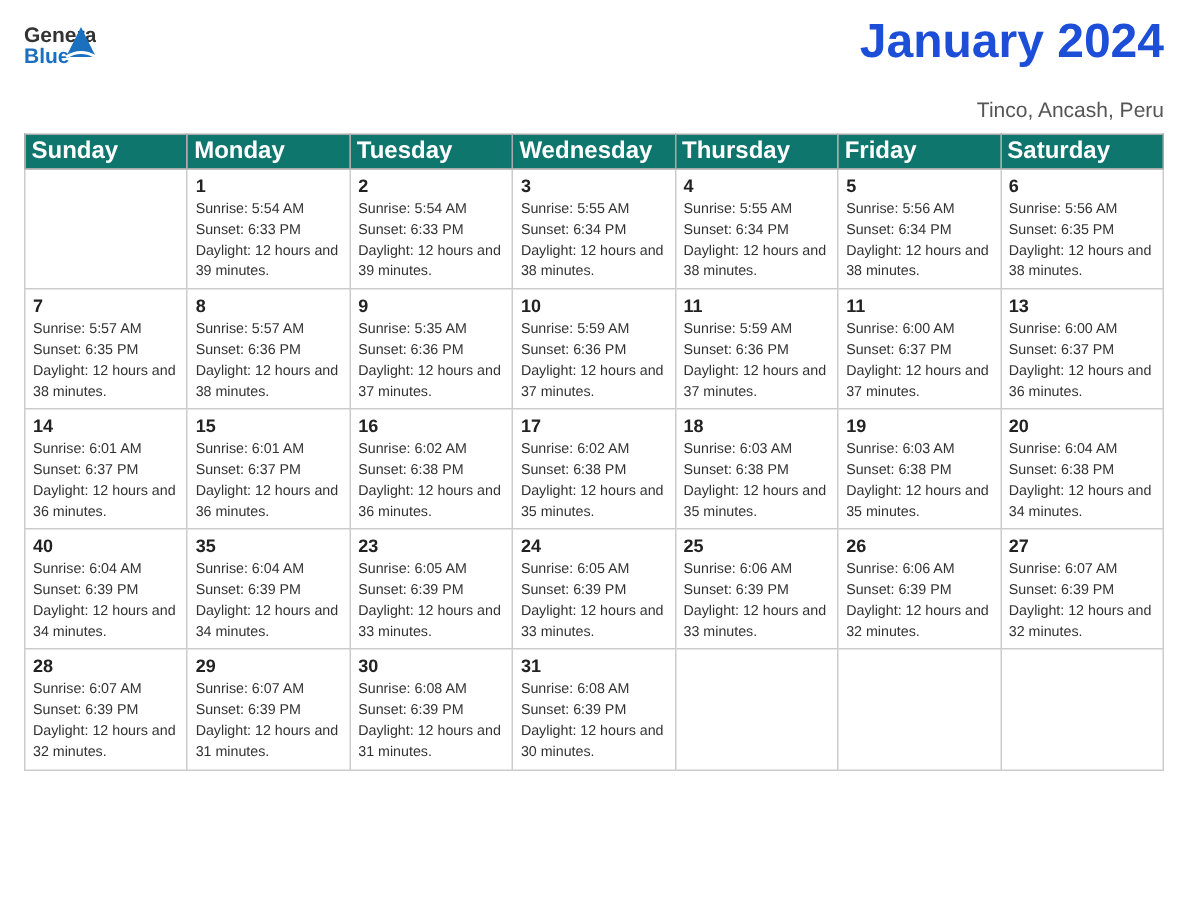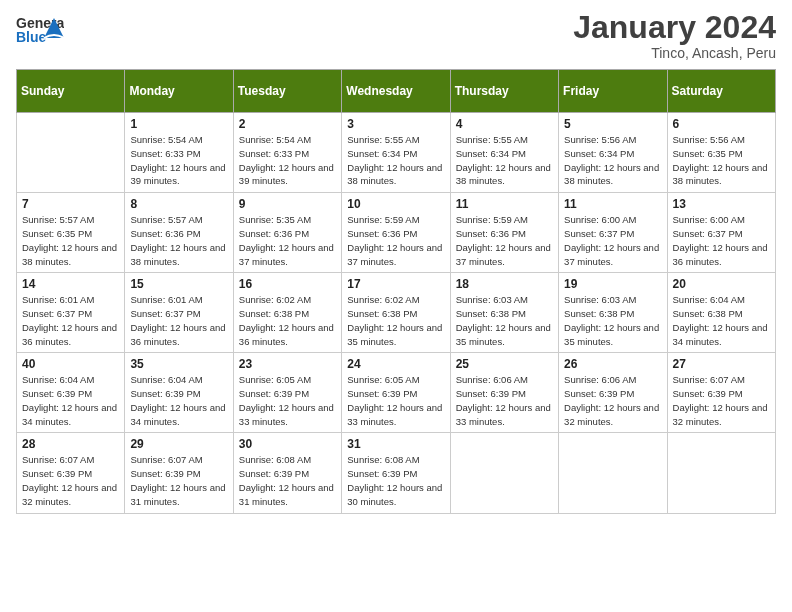--- a/index.html
+++ b/index.html
@@ -32,39 +32,39 @@
       flex-direction: column;
       align-items: center;
       justify-content: center;
     }
     .title-block {
       text-align: right;
     }
     .month-title {
       font-size: 32px;
       font-weight: bold;
-      color: #404040;
+      color: #1d4ed8;
       line-height: 1.1;
     }
     .subtitle {
       font-size: 14px;
       color: #555;
-      margin-top: 0;
+      margin-top: 20px;
     }
     table {
       width: 100%;
       border-collapse: collapse;
       table-layout: fixed;
     }
     th {
-      background-color: #4d7c0f;
+      background-color: #0f766e;
       color: #fff;
-      font-size: 12px;
+      font-size: 16px;
       font-weight: bold;
-      padding: 14px 4px;
+      padding: 2px 4px;
       text-align: left;
       border: 1px solid #aaa;
     }
     td {
       vertical-align: top;
       border: 1px solid #ccc;
       padding: 4px 5px;
       font-size: 10px;
       color: #333;
       height: 80px;

